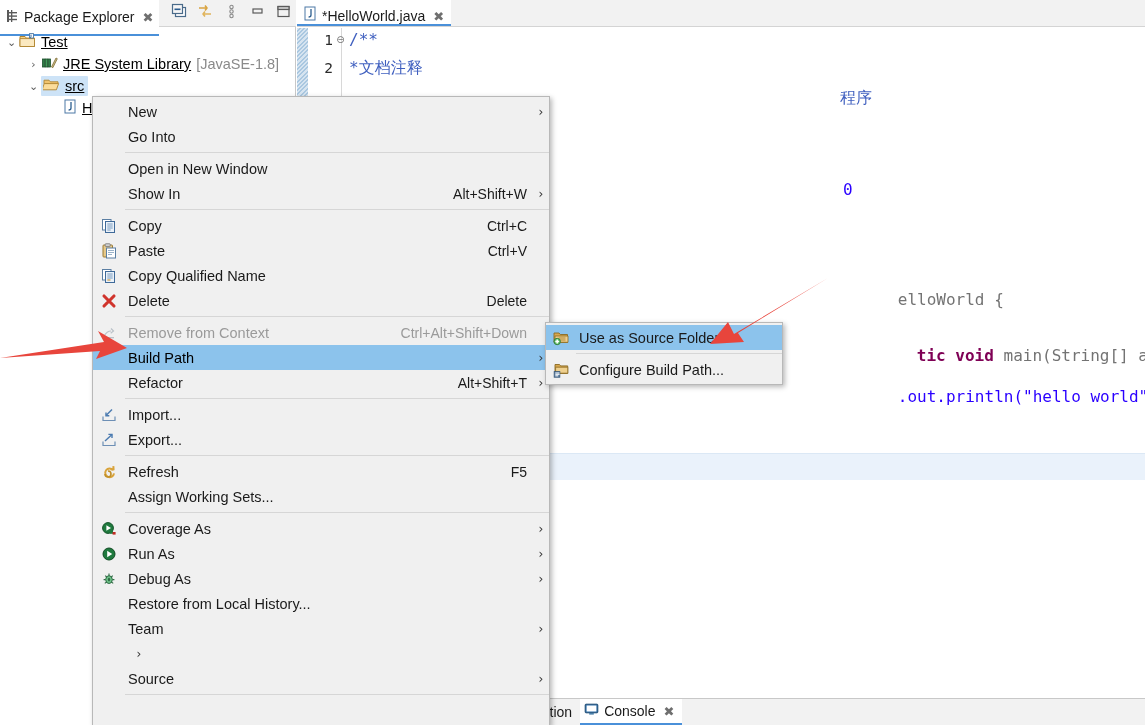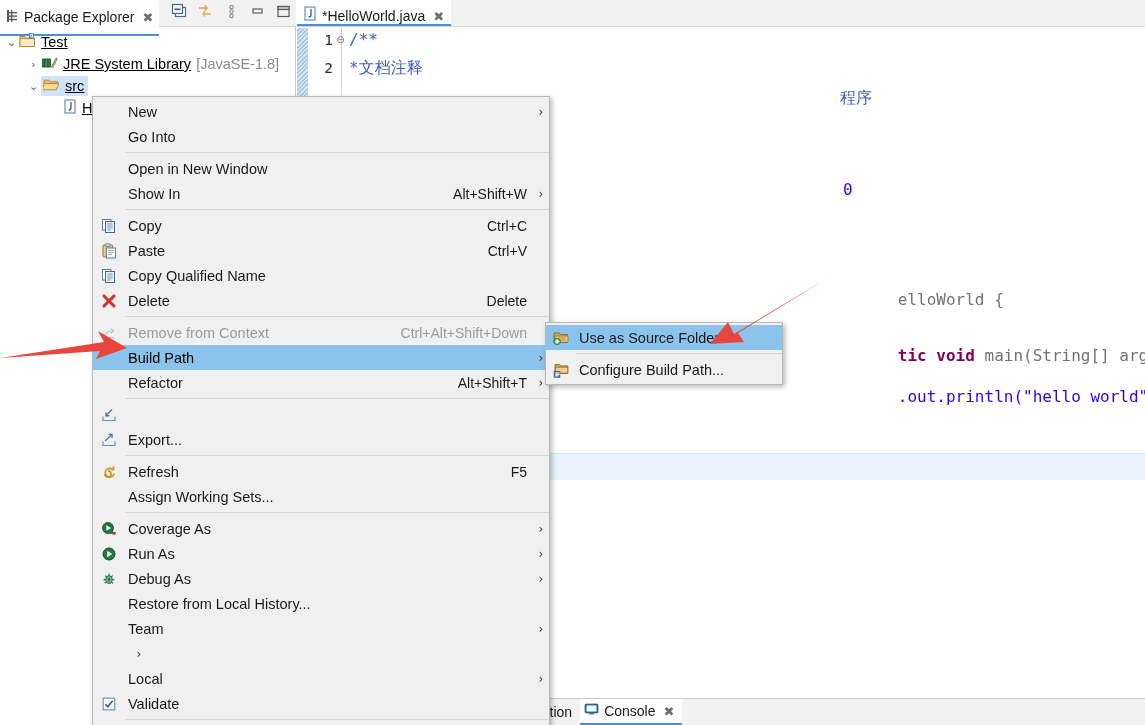--- a/index.html
+++ b/index.html
@@ -170,21 +170,21 @@
   }
   .code-line {
     position: absolute;
     left: 52px;
     font-family: "DejaVu Sans Mono", monospace;
     font-size: 16px;
     white-space: pre;
     letter-spacing: 0px;
   }
   .c-doc { color: #3f5fbf; }
-  .c-kw  { color: #7f0055; font-weight: bold; }
+  .c-kw  { color: #7f0055; font-weight: bold; margin-left: 19px; }
   .c-str { color: #2a00ff; }
   .c-plain { color: #737373; }
   .c-num { color: #2a00ff; }
   #caret-line {
     position: absolute;
     left: 45px; top: 425px;
     width: 803px; height: 27px;
     background: #eaf2fb;
   }
   #caret-line-top {
@@ -653,20 +653,21 @@
   <div class="sep"></div>
 
   <div class="mi">
     <span class="mi-icon">
       <svg width="16" height="16" viewBox="0 0 16 16">
         <path d="M2 9.5 v4 h12 v-4" fill="none" stroke="#6d8fb5" stroke-width="1.2"></path>
         <path d="M11 2.5 L5 8.5" stroke="#4a7ab0" stroke-width="1.4"></path>
         <path d="M5 5.5 L5 8.8 L8.3 8.8" fill="none" stroke="#4a7ab0" stroke-width="1.4"></path>
       </svg>
     </span>
+    <span class="mi-label">Import...</span>
     <span class="mi-accel"></span>
     <span class="mi-arrow"></span>
   </div>
 
   <div class="mi">
     <span class="mi-icon">
       <svg width="16" height="16" viewBox="0 0 16 16">
         <path d="M2 9.5 v4 h12 v-4" fill="none" stroke="#6d8fb5" stroke-width="1.2"></path>
         <path d="M4 9 L11 2.5" stroke="#4a7ab0" stroke-width="1.4"></path>
         <path d="M11 6 L11 2.4 L7.4 2.4" fill="none" stroke="#4a7ab0" stroke-width="1.4"></path>
@@ -753,36 +754,25 @@
   </div>
 
   <div class="mi">
     <span class="mi-icon"></span>
     <span class="mi-accel"></span>
     <span class="mi-arrow">›</span>
   </div>
 
   <div class="mi">
     <span class="mi-icon"></span>
-    <span class="mi-label">Local</span>
-    <span class="mi-accel"></span>
-    <span class="mi-arrow">›</span>
-  </div>
-
-  <div class="mi">
-    <span class="mi-icon">
-      <svg width="16" height="16" viewBox="0 0 16 16">
-        <rect x="2.2" y="2.2" width="11.6" height="11.6" fill="#ffffff" stroke="#6e8fb0" stroke-width="1.1"></rect>
-        <path d="M4.4 8.2 L6.8 10.8 L11.6 4.8" fill="none" stroke="#2f5f92" stroke-width="1.5"></path>
-      </svg>
-    </span>
-    <span class="mi-label">Validate</span>
-    <span class="mi-accel"></span>
-    <span class="mi-arrow"></span>
-  </div>
+    <span class="mi-label">Source</span>
+    <span class="mi-accel"></span>
+    <span class="mi-arrow">›</span>
+  </div>
+
   <div class="sep"></div>
 
   <div class="mi">
     <span class="mi-icon"></span>
 
     <span class="mi-arrow"></span>
   </div>
 </div>
 
 <div id="sub-menu">

